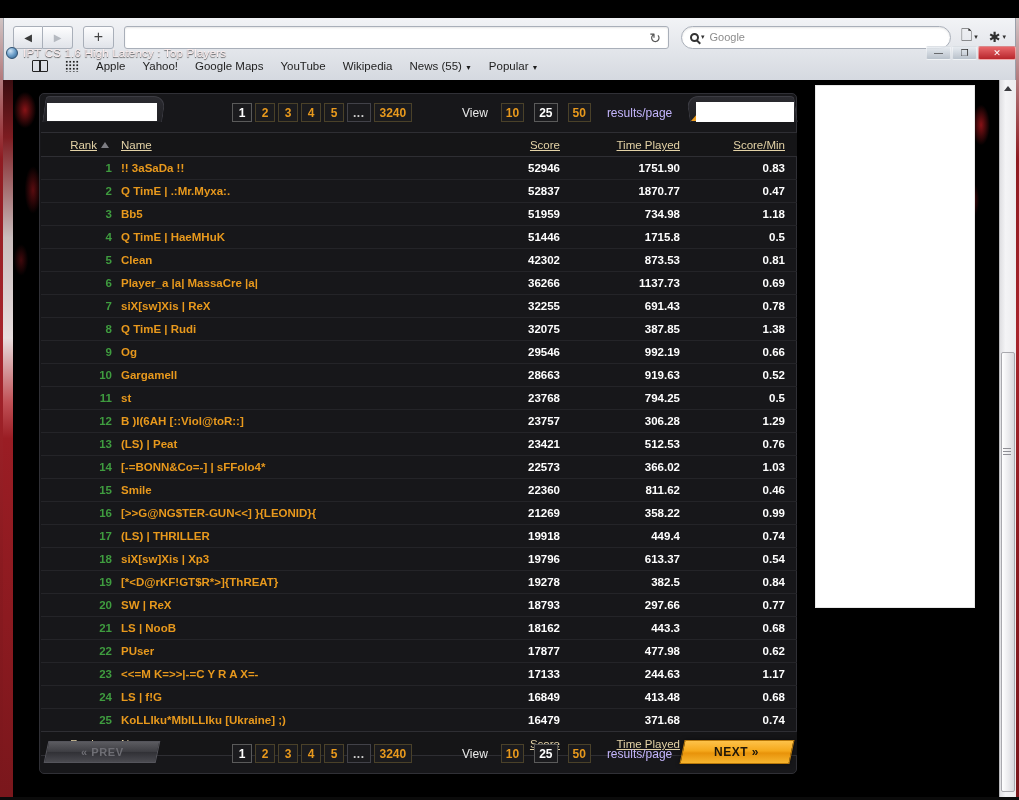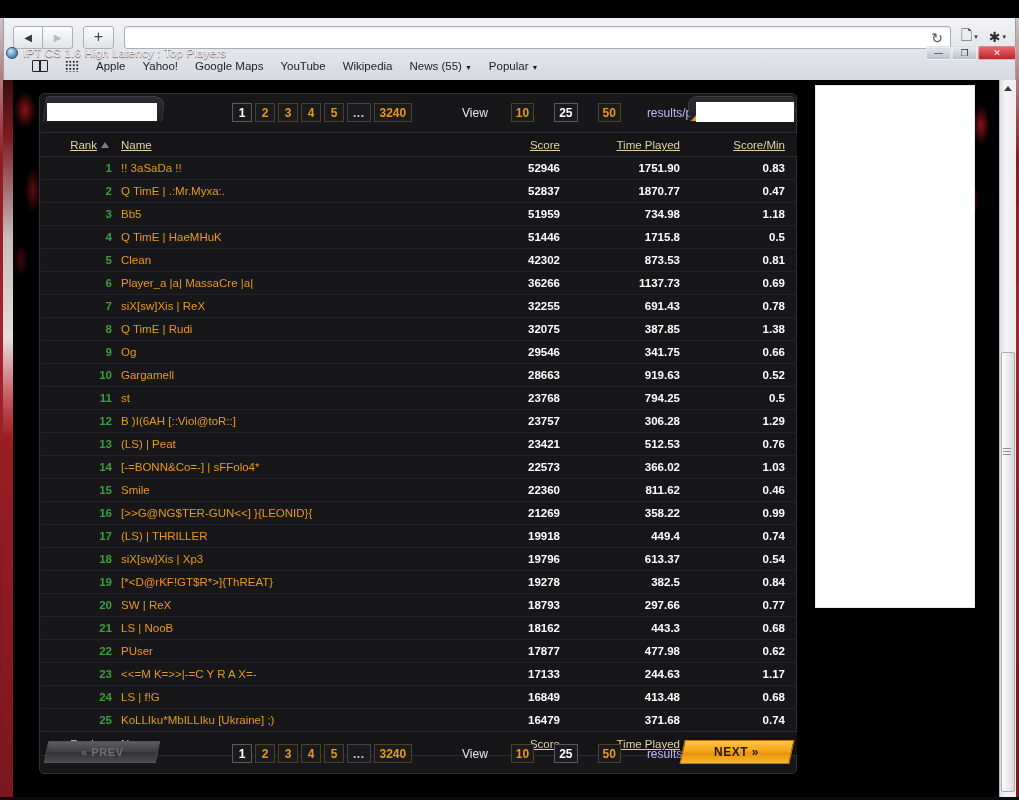--- a/index.html
+++ b/index.html
@@ -194,21 +194,21 @@
   }
   .pnum {
     min-width: 20px; height: 19px; padding: 0 5px;
     border: 1px solid #4a4129;
     background: #1b1b1e;
     display: flex; align-items: center; justify-content: center;
     font-size: 12px; font-weight: bold; color: #e8991d;
   }
   .pnum.current { color: #ffffff; border-color: #5a5a5a; }
   .pnum.ellipsis { color: #cfcfcf; border-color: #424249; font-weight: bold; letter-spacing: .5px; }
-  .viewgrp { position: absolute; display: flex; align-items: center; gap: 20px; }
+  .viewgrp { position: absolute; display: flex; align-items: center; gap: 10px; }
   .viewlabel { font-size: 12px; color: #e9e9e9; margin-right: 3px; }
   .resultslabel { font-size: 12px; color: #c4b5fd; margin-left: 6px; }
   .vnum {
     min-width: 20px; height: 19px; padding: 0 4px;
     border: 1px solid #4a4129; background: #1b1b1e;
     display: flex; align-items: center; justify-content: center;
     font-size: 12px; font-weight: bold; color: #e8991d;
   }
   .vnum.sel { color: #ffffff; border-color: #5a5a5a; }
 
@@ -247,21 +247,21 @@
   th.c-time  { width: 120px; padding-right: 13px; }
   th.c-spm   { width: 104px; padding-right: 12px; }
   .sortarrow {
     display: inline-block; width: 0; height: 0; margin: 0 3px 1px 4px;
     border-left: 4px solid transparent; border-right: 4px solid transparent;
     border-bottom: 6px solid #7d7d83; vertical-align: middle;
   }
   tbody tr { border-bottom: 1px solid #242428; }
   tbody td { font-size: 11.5px; padding: 5px 0 5px 0; }
   td.rank { text-align: right; color: #3f9c3f; padding-right: 3px; font-weight: bold; }
-  td.name { text-align: left; color: #e8991d; padding-left: 6px; font-weight: normal; white-space: nowrap; }
+  td.name { text-align: left; color: #e8991d; padding-left: 6px; font-weight: bold; white-space: nowrap; }
   td.num  { text-align: right; color: #ffffff; font-weight: bold; padding-right: 13px; }
   td.spm  { text-align: right; color: #ffffff; font-weight: bold; padding-right: 12px; }
 
   
   #botrow {
     position: absolute; left: 0; bottom: 0; width: 758px; height: 39px;
   }
   #prevbtn {
     position: absolute; left: 6px; top: 7px; width: 112px; height: 22px;
     background: linear-gradient(to bottom, #5b5b60 0%, #3e3e43 48%, #313136 52%, #4a4a50 100%);
@@ -348,20 +348,25 @@
   <div id="toolbar">
     <div id="toolbar-row1">
       <div class="navgroup">
         <div class="navbtn back">◀</div>
         <div class="navbtn fwd">▶</div>
       </div>
       <div class="plusbtn">+</div>
       <div id="urlbar">
         <span></span>
         <span id="reload-icon">↻</span>
+      </div>
+      <div id="searchbar">
+        <span class="mag"></span>
+        <span class="caret-small">▾</span>
+        <span id="search-placeholder">Google</span>
       </div>
       <div id="toolbar-icons-right">
         <span class="tb-icon">🗋<span class="car">▾</span></span>
         <span class="tb-icon">✱<span class="car">▾</span></span>
       </div>
     </div>
     <div id="bookmarkbar">
       <span class="book-icon"></span>
       <span class="grid-icon"></span>
       <span class="bm"><span>Apple</span></span>
@@ -487,21 +492,21 @@
                 <td class="rank">8</td>
                 <td class="name">Q TimE | Rudi</td>
                 <td class="num">32075</td>
                 <td class="num">387.85</td>
                 <td class="spm">1.38</td>
               </tr>
               <tr>
                 <td class="rank">9</td>
                 <td class="name">Og</td>
                 <td class="num">29546</td>
-                <td class="num">341.75</td>
+                <td class="num">992.19</td>
                 <td class="spm">0.66</td>
               </tr>
               <tr>
                 <td class="rank">10</td>
                 <td class="name">Gargamell</td>
                 <td class="num">28663</td>
                 <td class="num">919.63</td>
                 <td class="spm">0.52</td>
               </tr>
               <tr>

